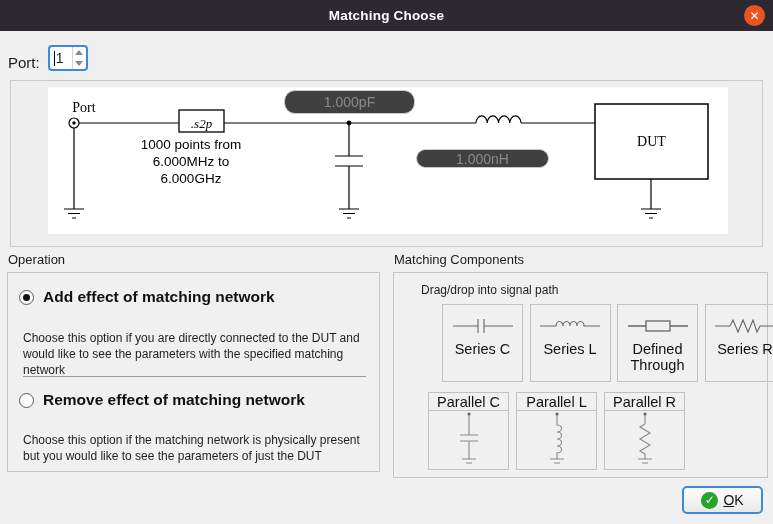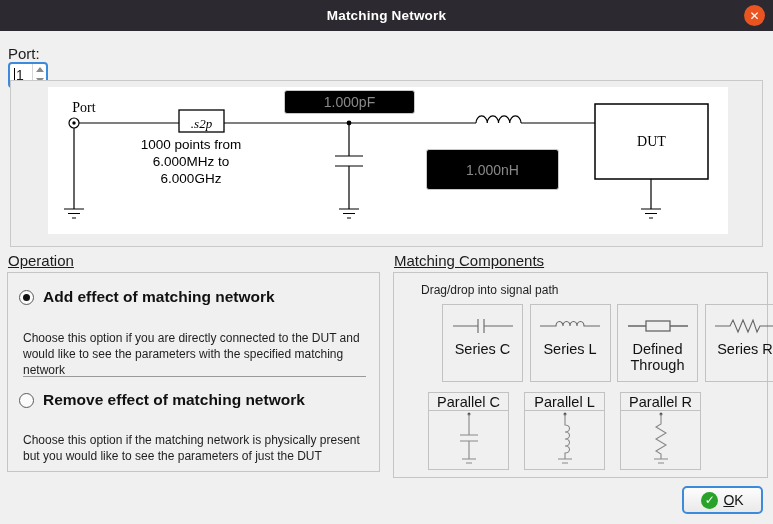--- a/index.html
+++ b/index.html
@@ -13,21 +13,21 @@
     position:absolute; left:0; top:0; width:773px; height:31px;
     background:#2c2930; display:flex; align-items:center; justify-content:center;
   }
   .titlebar .title { color:#ffffff; font-size:13.5px; font-weight:bold; letter-spacing:.2px; }
   .close-btn {
     position:absolute; right:8px; top:5px; width:21px; height:21px; border-radius:50%;
     background:#e95420; color:#fff; font-size:12px; font-weight:bold;
     display:flex; align-items:center; justify-content:center; cursor:pointer; line-height:1;
   }
   
-  .port-row { position:absolute; left:8px; top:45px; display:flex; align-items:flex-start;flex-direction:column; }
+  .port-row { position:absolute; left:8px; top:45px; display:flex; align-items:flex-end; }
   .port-label { font-size:15px; margin-right:8px; }
   .spinbox {
     width:40px; height:26px; background:#ffffff; border:2px solid #3c8adb; border-radius:4px;
     display:flex; align-items:stretch; overflow:hidden;
   }
   .spin-value { flex:1; display:flex; align-items:center; padding-left:4px; font-size:14px; }
   .caret { display:inline-block; width:1px; height:15px; background:#000; margin-right:1px; }
   .spin-arrows { width:14px; border-left:1px solid #d5d5d5; display:flex; flex-direction:column; }
   .spin-up,.spin-down { flex:1; display:flex; align-items:center; justify-content:center; cursor:pointer; }
   .tri-up { width:0; height:0; border-left:4px solid transparent; border-right:4px solid transparent; border-bottom:5px solid #8a8a8a; }
@@ -36,28 +36,28 @@
   .circuit-frame {
     position:absolute; left:10px; top:80px; width:753px; height:167px;
     background:#eeeeee; border:1px solid #c9c9c9;
   }
   .circuit-canvas {
     position:absolute; left:37px; top:6px; width:680px; height:147px; background:#ffffff;
   }
   .circuit-canvas svg { position:absolute; left:0; top:0; }
   .cvalue-input {
     position:absolute; text-align:center; font-size:14px; color:#8a8a8a;
-    background:#000000; border:1px solid #c9c9c9; border-radius:3px;
+    background:#404040; border:1px solid #c9c9c9; border-radius:11px;
     font-family:"Liberation Sans","DejaVu Sans",sans-serif; outline:none;
   }
   .cap-input { left:236px; top:3px; width:131px; height:24px; }
-  .ind-input { left:378px; top:62px; width:133px; height:41px; }
+  .ind-input { left:368px; top:62px; width:133px; height:19px; }
   .serif { font-family:"Liberation Serif","DejaVu Serif",serif; }
   
-  .sec-heading { position:absolute; font-size:15px; color:#1b1b1b;text-decoration:underline; }
+  .sec-heading { position:absolute; font-size:13px; color:#1b1b1b; }
   .op-heading { left:8px; top:252px; }
   .mc-heading { left:394px; top:252px; }
   
   .op-panel {
     position:absolute; left:7px; top:272px; width:373px; height:200px;
     border:1px solid #c5c5c5;
   }
   .radio-row { position:absolute; left:11px; display:flex; align-items:center; cursor:pointer; }
   .radio-row.r1 { top:15px; }
   .radio-row.r2 { top:118px; }
@@ -79,21 +79,21 @@
     border:1px solid #c5c5c5;
   }
   .drag-hint { position:absolute; left:27px; top:10px; font-size:12px; color:#1e1e1e;text-align:right; }
   .tile-row1 { position:absolute; left:10px; top:31px; display:flex; gap:6.5px;padding-left:38px; }
   .tile {
     width:81px; height:78px; border:1px solid #c2c2c2; cursor:grab;
     display:flex; flex-direction:column; align-items:center;
   }
   .tile .sym { margin-top:11px; }
   .tile .tlabel { font-size:14.5px; color:#111; margin-top:6px; text-align:center; line-height:1.1; }
-  .tile-row2 { position:absolute; left:10px; top:119px; display:flex; gap:15px;padding-left:24px; }
+  .tile-row2 { position:absolute; left:10px; top:119px; display:flex; gap:7px;padding-left:24px; }
   .ptile { width:81px; height:78px; border:1px solid #c2c2c2; cursor:grab; display:flex; flex-direction:column; }
   .ptile-head {
     height:19px; border-bottom:1px solid #c2c2c2; display:flex; align-items:center; justify-content:center;
     font-size:14.5px; color:#111;
   }
   .ptile-body { flex:1; display:flex; align-items:flex-start; justify-content:center; }
   
   .ok-btn {
     position:absolute; left:682px; top:486px; width:81px; height:28px;
     border:2px solid #3c8adb; border-radius:5px;
@@ -104,21 +104,21 @@
     width:17px; height:17px; border-radius:50%; background:#28a228; color:#fff;
     display:flex; align-items:center; justify-content:center; font-size:12px; font-weight:bold;
   }
   .ok-label { font-size:14px; color:#111; display:inline-block; }
   .ok-label::first-letter { text-decoration:underline; }
 </style>
 </head>
 <body>
 
 <div class="titlebar">
-  <span class="title">Matching Network</span>
+  <span class="title">Matching Choose</span>
   <span class="close-btn">✕</span>
 </div>
 
 <div class="port-row">
   <span class="port-label">Port:</span>
   <div class="spinbox">
     <span class="spin-value">
         <span class="caret"></span>
         <span>1</span>
       </span>

